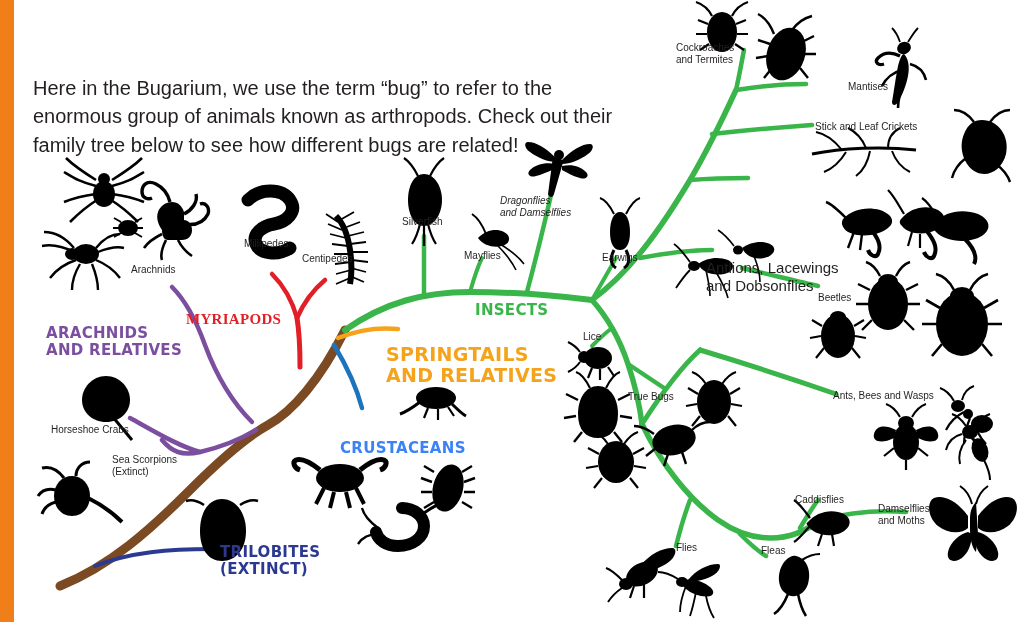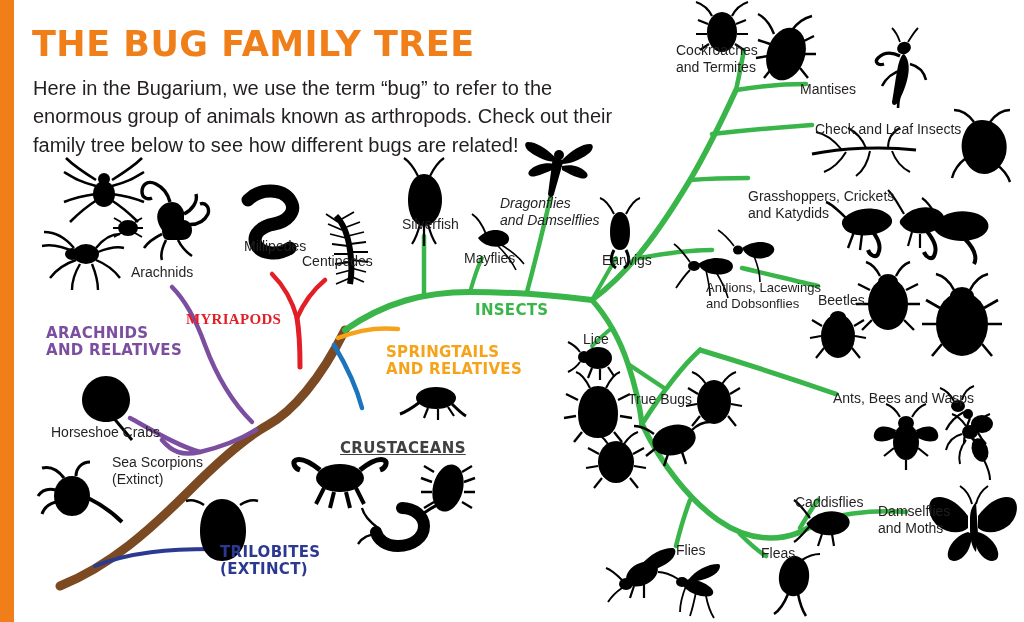--- a/index.html
+++ b/index.html
@@ -39,21 +39,21 @@
     left: 33px;
     top: 74px;
     width: 600px;
     font-size: 20px;
     line-height: 1.42;
     color: #231f20;
   }
   .label {
     position: absolute;
     color: #231f20;
-    font-size: 14px;
+    font-size: 10px;
     line-height: 1.22;
     font-weight: normal;
   }
   .group-label {
     position: absolute;
     font-family: "DejaVu Sans", sans-serif;
     font-weight: bold;
     font-size: 15px;
     line-height: 1.12;
     letter-spacing: 0.3px;
@@ -66,21 +66,20 @@
     height: 622px;
   }
 </style>
 </head>
 <body>
 
 <div id="page">
 
   <div id="orange-bar"></div>
 
-  <div id="title">THE BUG FAMILY TREE</div>
   <div id="intro">Here in the Bugarium, we use the term “bug” to refer to the enormous group of animals known as arthropods. Check out their family tree below to see how different bugs are related!</div>
 
   <svg class="tree" viewBox="0 0 1024 622">
     <g fill="none" stroke-linecap="round" stroke-linejoin="round">
 
       <path stroke="#7b4a22" stroke-width="9" d="M60,586 C110,566 150,530 190,490 C225,455 250,435 268,425 C292,412 320,380 345,330"></path>
 
       <path stroke="#2b3990" stroke-width="4" d="M95,566 C130,552 170,549 212,549"></path>
 
       <path stroke="#7b4ea0" stroke-width="4.5" d="M256,430 C236,442 218,448 200,452 C182,456 172,452 162,440"></path>
@@ -426,34 +425,32 @@
         <path d="M10,17 C2,12 -4,10 -10,10" stroke="#000" stroke-width="2" fill="none"></path>
         <path d="M20,18 C28,8 40,2 50,2 C54,2 52,10 44,14 C36,18 26,20 20,20 Z"></path>
         <path d="M18,24 C14,34 12,42 12,50 M28,30 C26,40 24,48 22,54 M38,34 C40,44 42,50 46,56" stroke="#000" stroke-width="1.8" fill="none"></path>
       </g>
     </g>
   </svg>
 
   <div class="group-label" style="left:46px; top:325px; color:#7b4ea0; white-space:pre;">ARACHNIDS
 AND RELATIVES</div>
   <div class="group-label" style="left:186px; top:311px; color:#e21f26; white-space:pre;font-family:Liberation Serif, serif;">MYRIAPODS</div>
-  <div class="group-label" style="left:386px; top:344px; color:#f5a31a; white-space:pre; font-size:15px;">SPRINGTAILS
+  <div class="group-label" style="left:386px; top:344px; color:#f5a31a; white-space:pre; font-size:19px;">SPRINGTAILS
 AND RELATIVES</div>
-  <div class="group-label" style="left:340px; top:440px; color:#404040; white-space:pre;text-decoration:underline;">CRUSTACEANS</div>
+  <div class="group-label" style="left:340px; top:440px; color:#3b82f6; white-space:pre;">CRUSTACEANS</div>
   <div class="group-label" style="left:220px; top:544px; color:#2b3990; white-space:pre;">TRILOBITES
 (EXTINCT)</div>
   <div class="group-label" style="left:475px; top:302px; color:#39b54a; white-space:pre;">INSECTS</div>
 
   <div class="label" style="left:676px; top:42px; white-space:pre;">Cockroaches
 and Termites</div>
-  <div class="label" style="left:760px; top:81px; white-space:pre;padding-left:40px;">Mantises</div>
-  <div class="label" style="left:815px; top:121px; white-space:pre;">Check and Leaf Insects</div>
-  <div class="label" style="left:748px; top:188px; white-space:pre;">Grasshoppers, Crickets
-and Katydids</div>
-  <div class="label" style="left:706px; top:280px; white-space:pre; font-size:13px;">Antlions, Lacewings
+  <div class="label" style="left:808px; top:81px; white-space:pre;padding-left:40px;">Mantises</div>
+  <div class="label" style="left:815px; top:121px; white-space:pre;">Stick and Leaf Crickets</div>
+  <div class="label" style="left:706px; top:259px; white-space:pre; font-size:15px;">Antlions, Lacewings
 and Dobsonflies</div>
   <div class="label" style="left:818px; top:292px; white-space:pre;">Beetles</div>
   <div class="label" style="left:833px; top:390px; white-space:pre;">Ants, Bees and Wasps</div>
   <div class="label" style="left:878px; top:503px; white-space:pre;">Damselflies
 and Moths</div>
   <div class="label" style="left:795px; top:494px; white-space:pre;">Caddisflies</div>
   <div class="label" style="left:761px; top:545px; white-space:pre;">Fleas</div>
   <div class="label" style="left:676px; top:542px; white-space:pre;">Flies</div>
   <div class="label" style="left:628px; top:391px; white-space:pre;">True Bugs</div>
   <div class="label" style="left:583px; top:331px; white-space:pre;">Lice</div>

